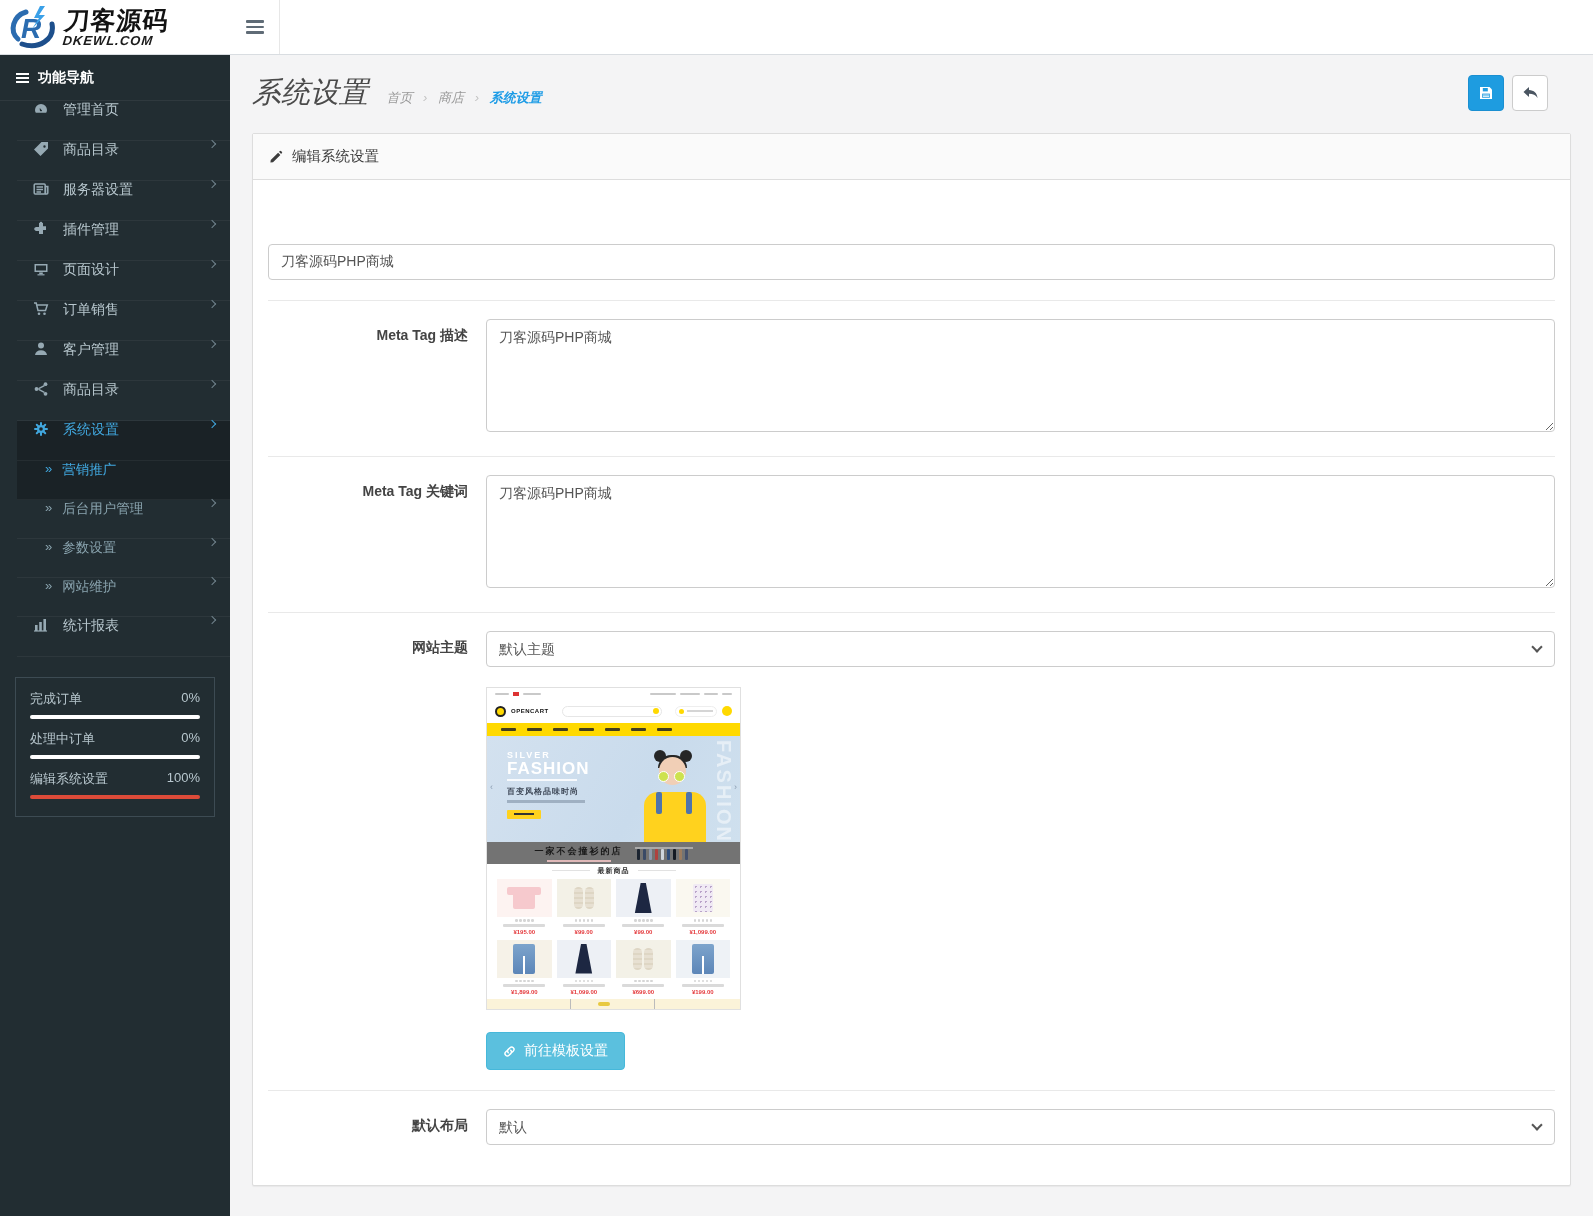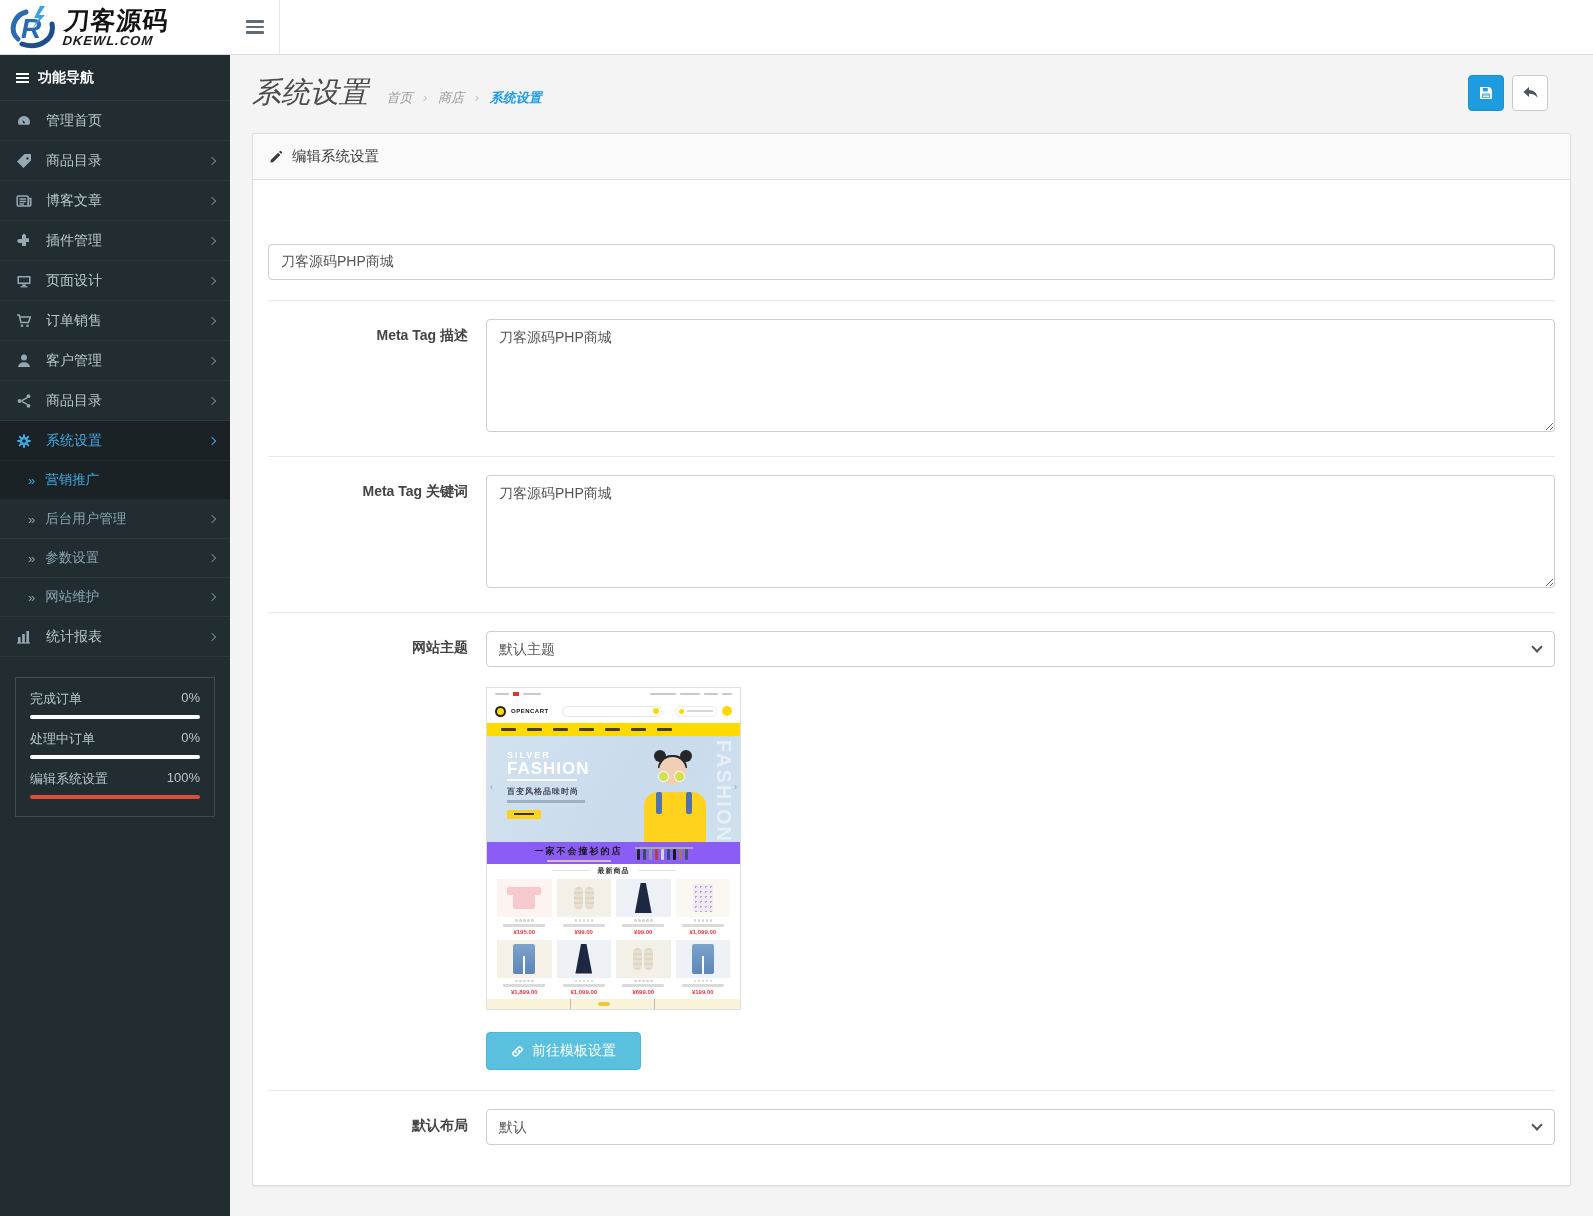--- a/index.html
+++ b/index.html
@@ -26,22 +26,22 @@
   .av-shirt { position:absolute; bottom:-3px; left:7px; width:25px; height:12px; background:#3f8fd6; border-radius:8px 8px 0 0; }
   .logout { display:flex; align-items:center; gap:8px; padding:0 24px; border-left:1px solid #eee; cursor:pointer; font-size:14px; color:#444; }
 
   
   .sidebar { position:absolute; top:55px; left:0; width:230px; bottom:0; background:#222d32; }
   .nav-header { display:flex; align-items:center; gap:9px; color:#fff; font-size:14px; font-weight:bold;
                 padding:14px 16px 13px; border-bottom:1px solid rgba(255,255,255,.06); }
   .nav-header .bars { display:flex; flex-direction:column; gap:2px; }
   .nav-header .bars i { display:block; width:13px; height:2px; background:#fff; }
   .menu { list-style:none; }
-  .menu li { display:flex; align-items:center; height:40px; padding:0 15px; font-size:14px; color:#b8c7ce;
-             border-bottom:1px solid rgba(255,255,255,.05); cursor:pointer; }
+  .menu li { display:flex; align-items:flex-start; height:40px; padding:0 15px; font-size:14px; color:#b8c7ce;
+             border-bottom:1px solid rgba(255,255,255,.05); cursor:pointer;margin-left:17px; }
   .menu li .mi { width:18px; height:16px; margin-right:13px; color:#96a9b3; flex:0 0 auto; }
   .menu li.active { background:#1a2226; color:#41a7de; }
   .menu li.active .mi { color:#41a7de; }
   .chev { margin-left:auto; width:6px; height:6px; border-right:1.6px solid #71838d; border-top:1.6px solid #71838d;
           transform:rotate(45deg); }
   .menu li.active .chev { border-color:#41a7de; }
   .menu li.sub { height:39px; padding-left:28px; color:#8aa4af; font-size:13.5px; }
   .menu li.sub .dbl { font-size:13px; margin-right:10px; color:inherit; }
   .menu li.sub.active-sub { background:#1a2226; color:#41a7de; border-bottom:1px solid rgba(255,255,255,.05); }
   .stats-box { margin:20px 15px; border:1px solid #3d4b53; padding:12px 14px 6px; }
@@ -84,21 +84,21 @@
   .txt, textarea, select { width:100%; border:1px solid #ccc; border-radius:4px; font-size:14px; color:#555;
         font-family:"Liberation Sans","DejaVu Sans",sans-serif; background:#fff; }
   .txt { height:36px; padding:6px 12px; }
   textarea { height:113px; padding:7px 12px; resize:vertical; line-height:1.5; }
   .select-wrap { position:relative; }
   select { height:36px; padding:6px 30px 6px 12px; appearance:none; -webkit-appearance:none; cursor:pointer; }
   .sel-caret { position:absolute; right:14px; top:12px; width:8px; height:8px; border-right:2px solid #555;
                border-bottom:2px solid #555; transform:rotate(45deg); pointer-events:none; }
 
   .btn-template { margin-top:22px; display:inline-flex; align-items:center; gap:8px; background:#5bc0de;
-                  border:1px solid #46b8da; color:#fff; font-size:14px; padding:9px 24px; border-radius:4px; cursor:pointer; }
+                  border:1px solid #46b8da; color:#fff; font-size:14px; padding:9px 16px; border-radius:4px; cursor:pointer; }
 
   
   .preview { margin-top:20px; width:255px; height:323px; border:1px solid #e0e0e0; background:#fff;
              overflow:hidden; display:flex; flex-direction:column; }
   .pv-top { height:12px; background:#fff; display:flex; align-items:center; padding:0 8px; gap:4px; }
   .pv-top .flag { width:6px; height:4px; background:#d33; }
   .pv-top .tb { height:2.5px; background:#c9c9c9; border-radius:1px; }
   .pv-top .sp { flex:1; }
   .pv-logo { height:23px; display:flex; align-items:center; padding:0 8px; gap:5px; }
   .pv-logo .dot { width:11px; height:11px; border-radius:50%; background:#ffd900; border:2px solid #222; }
@@ -127,21 +127,21 @@
   .girl { position:absolute; right:26px; bottom:0; width:70px; height:92px; }
   .girl .bun { position:absolute; width:12px; height:12px; border-radius:50%; background:#262626; top:0; }
   .girl .b1 { left:10px; } .girl .b2 { left:36px; }
   .girl .head { position:absolute; top:7px; left:15px; width:27px; height:28px; border-radius:50%; background:#f1cfb6; }
   .girl .hair { position:absolute; top:5px; left:14px; width:29px; height:13px; border-radius:14px 14px 0 0; background:#262626; }
   .girl .gl { position:absolute; top:21px; width:11px; height:11px; border-radius:50%; background:#cde24e; border:1.5px solid #fff; }
   .girl .g1 { left:14px; } .girl .g2 { left:30px; }
   .girl .body { position:absolute; bottom:0; left:0; width:62px; height:50px; background:#ffd21e; border-radius:14px 14px 0 0; }
   .girl .st { position:absolute; bottom:28px; width:6px; height:22px; background:#4f74ab; border-radius:2px; }
   .girl .s1 { left:12px; } .girl .s2 { left:42px; }
-  .pv-shop { height:22px; background:#8b5cf6; display:flex; align-items:center; justify-content:center; gap:12px; }
+  .pv-shop { height:22px; background:#737373; display:flex; align-items:center; justify-content:center; gap:12px; }
   .pv-shop-t { text-align:center; }
   .pv-shop-title { font-size:9px; font-weight:900; color:#191919; letter-spacing:2px; }
   .pv-shop-sub { margin:2px auto 0; width:64px; height:2px; background:#e0b9b9; }
   .rack { position:relative; width:58px; height:15px; }
   .rack .rail { position:absolute; top:1px; left:0; right:0; height:2px; background:#aaa; }
   .rack i { position:absolute; top:3px; width:3px; height:11px; border-radius:1px; }
   .pv-sec { height:13px; display:flex; align-items:center; justify-content:center; gap:8px; background:#fff; }
   .pv-sec .ln { width:38px; height:1px; background:#e2e2e2; }
   .pv-sec-title { font-size:7px; font-weight:bold; color:#333; letter-spacing:1px; }
   .pv-grid { flex:1; display:grid; grid-template-columns:repeat(4,1fr); gap:5px; padding:2px 10px 4px; background:#fff; }
@@ -213,21 +213,21 @@
       </svg>
       <span>商品目录</span>
       <span class="chev"></span>
     </li>
     <li>
       <svg class="ic mi" viewBox="0 0 16 16" width="17" height="15" fill="none" stroke="currentColor" stroke-width="1.5">
         <rect x="1.2" y="3" width="11" height="10" rx="1"></rect>
           <path d="M12.5 5.5h2.3v6.5a1 1 0 0 1-1 1h-1.3z"></path>
           <path d="M3.5 6h6.5M3.5 8.5h6.5M3.5 11h4.5"></path>
       </svg>
-      <span>博客文章</span>
+      <span>服务器设置</span>
       <span class="chev"></span>
     </li>
     <li>
       <svg class="ic mi" viewBox="0 0 16 16" width="16" height="15" fill="currentColor">
         <path d="M6 2h4v3.2h3V9h-3v4H6v-3H2.5V6H6V2z"></path>
           <circle cx="8" cy="2.2" r="1.4"></circle>
           <circle cx="2.6" cy="8" r="1.4"></circle>
       </svg>
       <span>插件管理</span>
       <span class="chev"></span>

